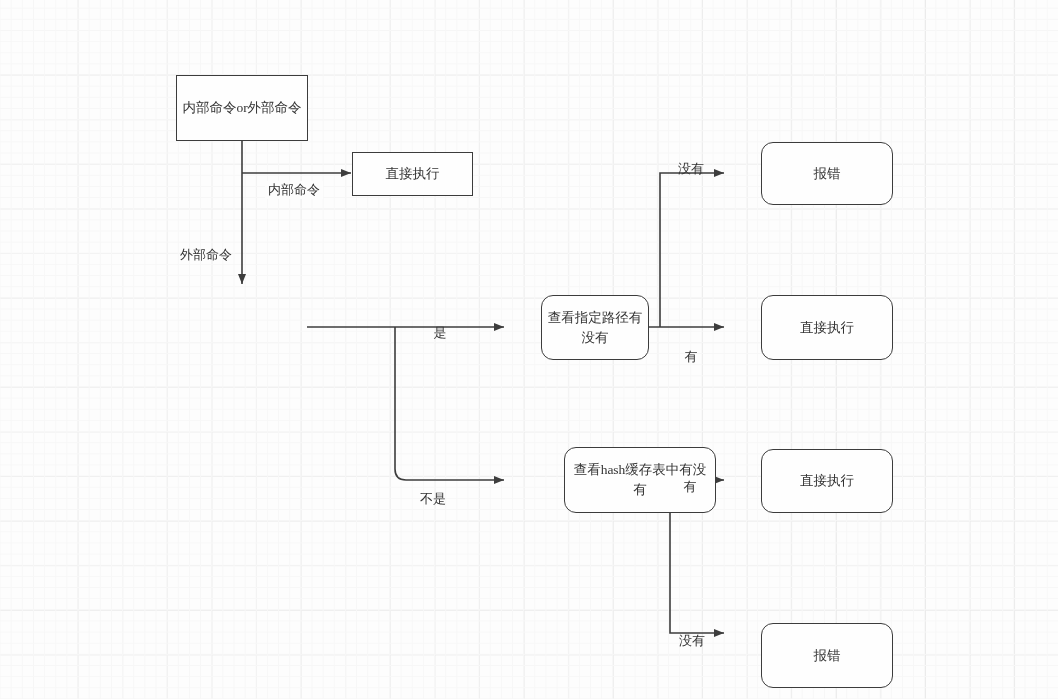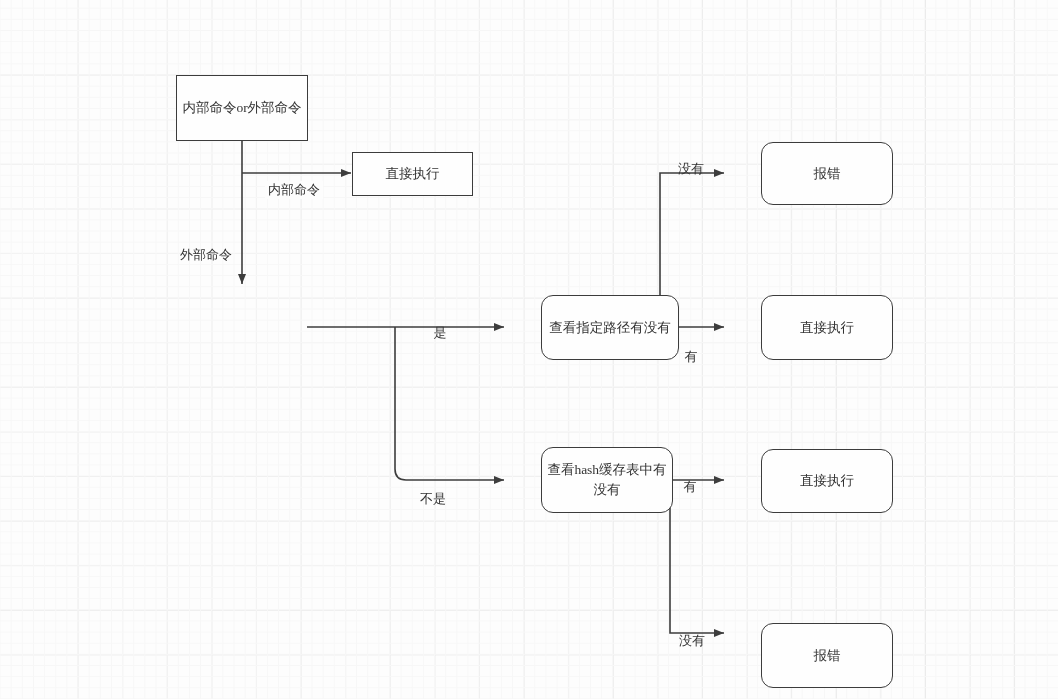--- a/index.html
+++ b/index.html
@@ -66,24 +66,24 @@
     letter-spacing: 1px;
     color: rgba(125, 130, 138, 0.55);
     text-shadow: 2px 1px 0 rgba(125, 130, 138, 0.30);
     white-space: nowrap;
   }
 
   
   .n-start     { left: 176px; top: 75px;  width: 132px; height: 66px; }
   .n-exec1     { left: 352px; top: 152px; width: 121px; height: 44px; }
   .n-first     { left: 176px; top: 285px; width: 131px; height: 84px; }
-  .n-checkpath { left: 505px; top: 295px; width: 138px; height: 65px; }
+  .n-checkpath { left: 505px; top: 295px; width: 108px; height: 65px; }
   .n-errpath   { left: 725px; top: 142px; width: 132px; height: 63px; }
   .n-execpath  { left: 725px; top: 295px; width: 132px; height: 65px; }
-  .n-checkhash { left: 505px; top: 447px; width: 132px; height: 66px; }
+  .n-checkhash { left: 528px; top: 447px; width: 152px; height: 66px; }
   .n-exechash  { left: 725px; top: 449px; width: 132px; height: 64px; }
   .n-errhash   { left: 725px; top: 623px; width: 132px; height: 65px; }
 
   
   .l-internal { left: 294px; top: 173px; }
   .l-external { left: 206px; top: 238px; }
   .l-yes      { left: 440px; top: 316px; }
   .l-no       { left: 433px; top: 482px; }
   .l-nopath   { left: 691px; top: 152px; }
   .l-haspath  { left: 691px; top: 340px; }

